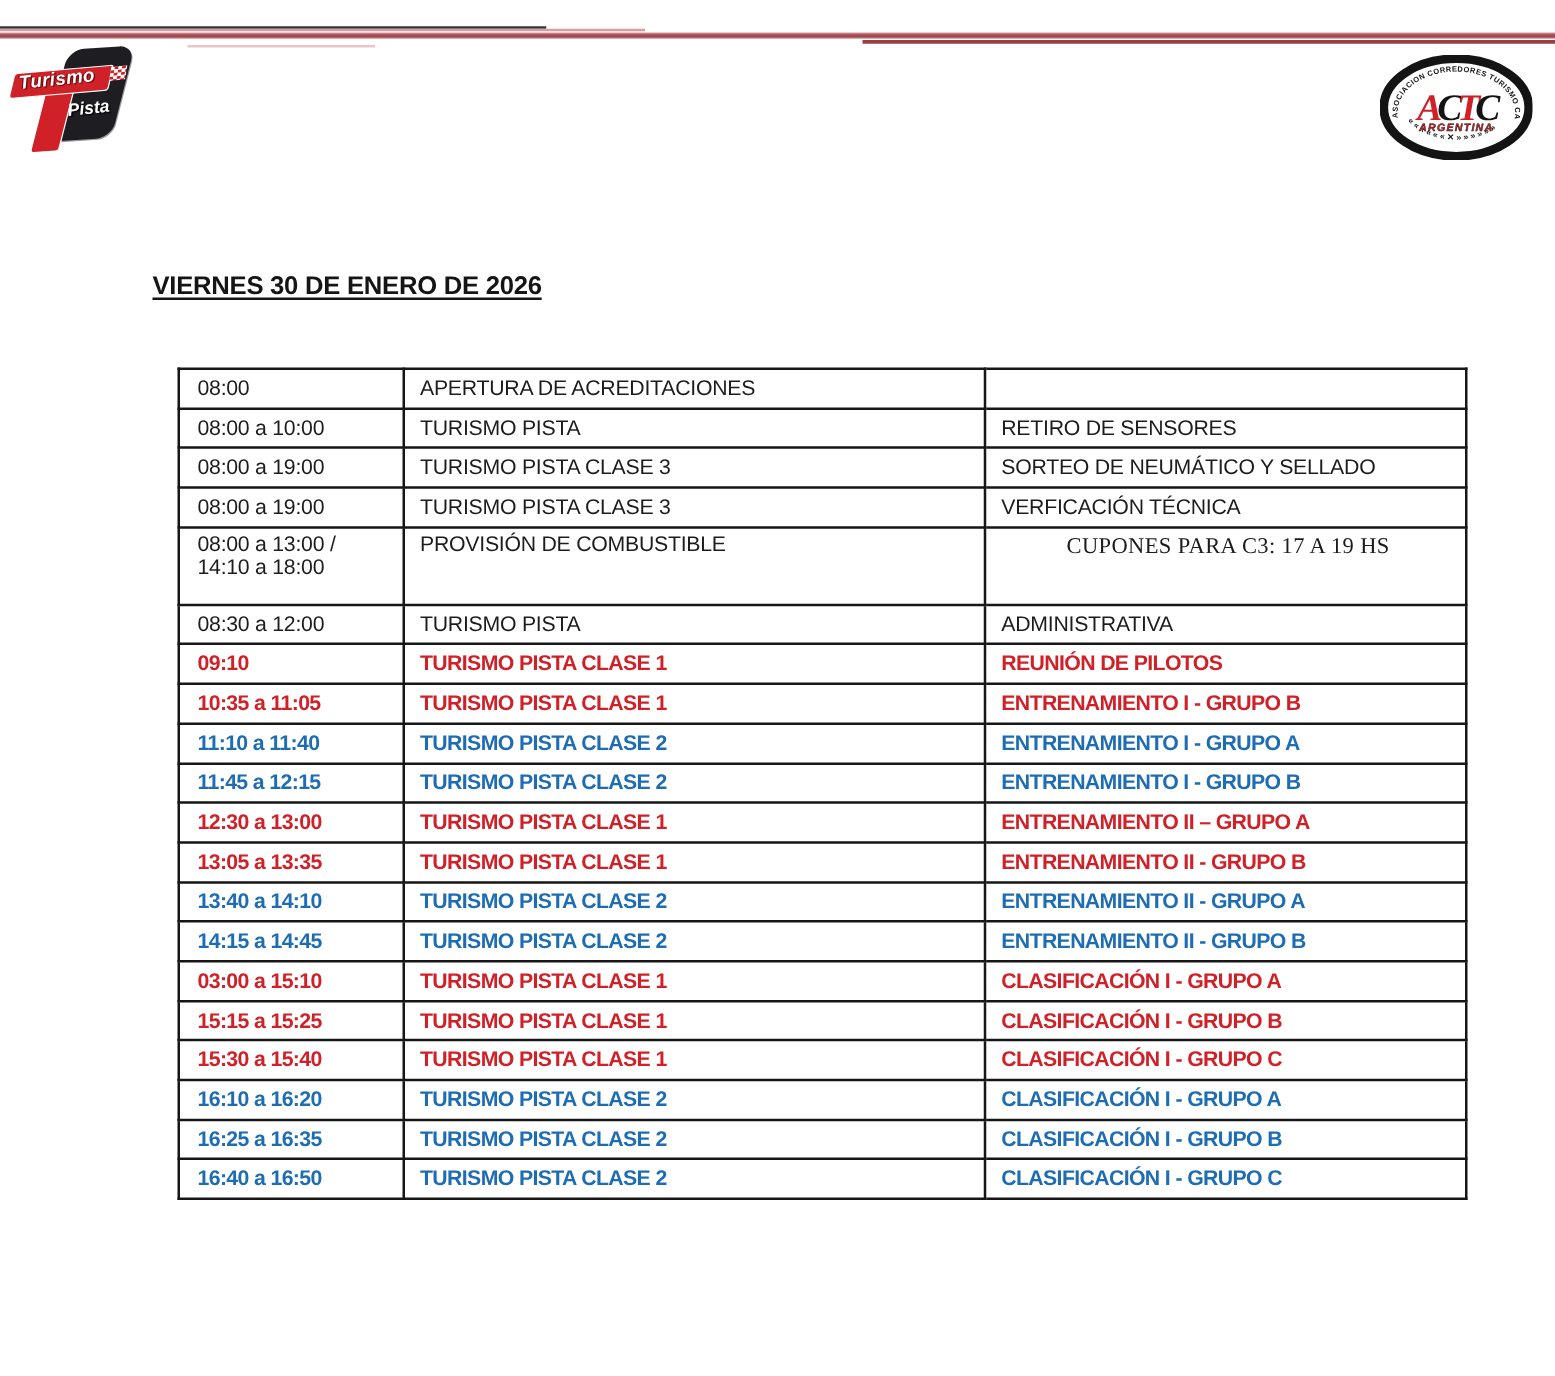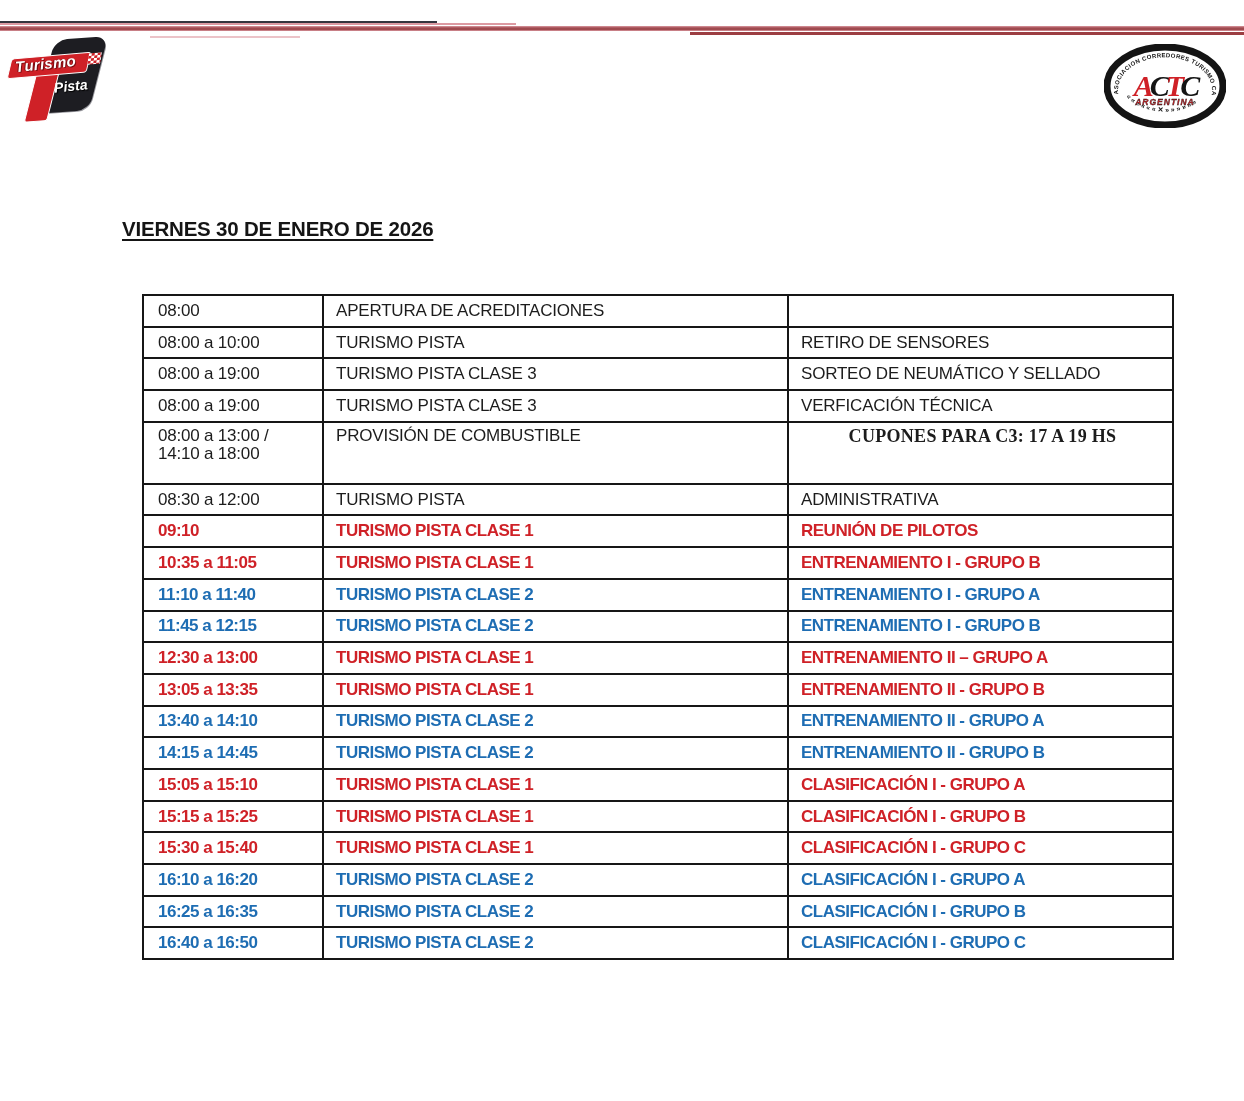--- a/index.html
+++ b/index.html
@@ -48,21 +48,21 @@
   table.schedule{position:absolute;left:110px;top:294px;width:1030px;
     border-collapse:collapse;table-layout:fixed;margin-left:32px;}
   .schedule td{border:2px solid #161616;padding:0 8px 0 12px;height:29.7px;
     font-size:17px;line-height:1.05;vertical-align:middle;overflow:hidden;white-space:nowrap;}
   .schedule td.c-time{padding-left:14px;}
   .row-black td{color:var(--text);font-weight:400;letter-spacing:-0.2px;}
   .row-red td{color:var(--red);font-weight:700;letter-spacing:-0.5px;}
   .row-blue td{color:var(--blue);font-weight:700;letter-spacing:-0.5px;}
   tr.row-tall td{height:56px;vertical-align:top;padding-top:4px;}
   td.serif-detail{font-family:"Liberation Serif",serif;font-size:18px;
-    text-align:center;letter-spacing:0.3px;font-weight:700;border-radius:18px;}
+    text-align:center;letter-spacing:0.3px;font-weight:400;border-radius:18px;}
 </style>
 </head>
 <body>
 
 <div class="page">
 
   <div class="rule rule-dark"></div>
   <div class="rule rule-pink"></div>
   <div class="rule rule-main"></div>
   <div class="rule rule-short"></div>
@@ -171,21 +171,21 @@
     <td class="c-time">13:40 a 14:10</td>
     <td class="c-cat">TURISMO PISTA CLASE 2</td>
     <td class="c-det">ENTRENAMIENTO II - GRUPO A</td>
   </tr>
         <tr class="row-blue">
     <td class="c-time">14:15 a 14:45</td>
     <td class="c-cat">TURISMO PISTA CLASE 2</td>
     <td class="c-det">ENTRENAMIENTO II - GRUPO B</td>
   </tr>
         <tr class="row-red">
-    <td class="c-time">15:05 a 15:10</td>
+    <td class="c-time">03:00 a 15:10</td>
     <td class="c-cat">TURISMO PISTA CLASE 1</td>
     <td class="c-det">CLASIFICACIÓN I - GRUPO A</td>
   </tr>
         <tr class="row-red">
     <td class="c-time">15:15 a 15:25</td>
     <td class="c-cat">TURISMO PISTA CLASE 1</td>
     <td class="c-det">CLASIFICACIÓN I - GRUPO B</td>
   </tr>
         <tr class="row-red">
     <td class="c-time">15:30 a 15:40</td>

